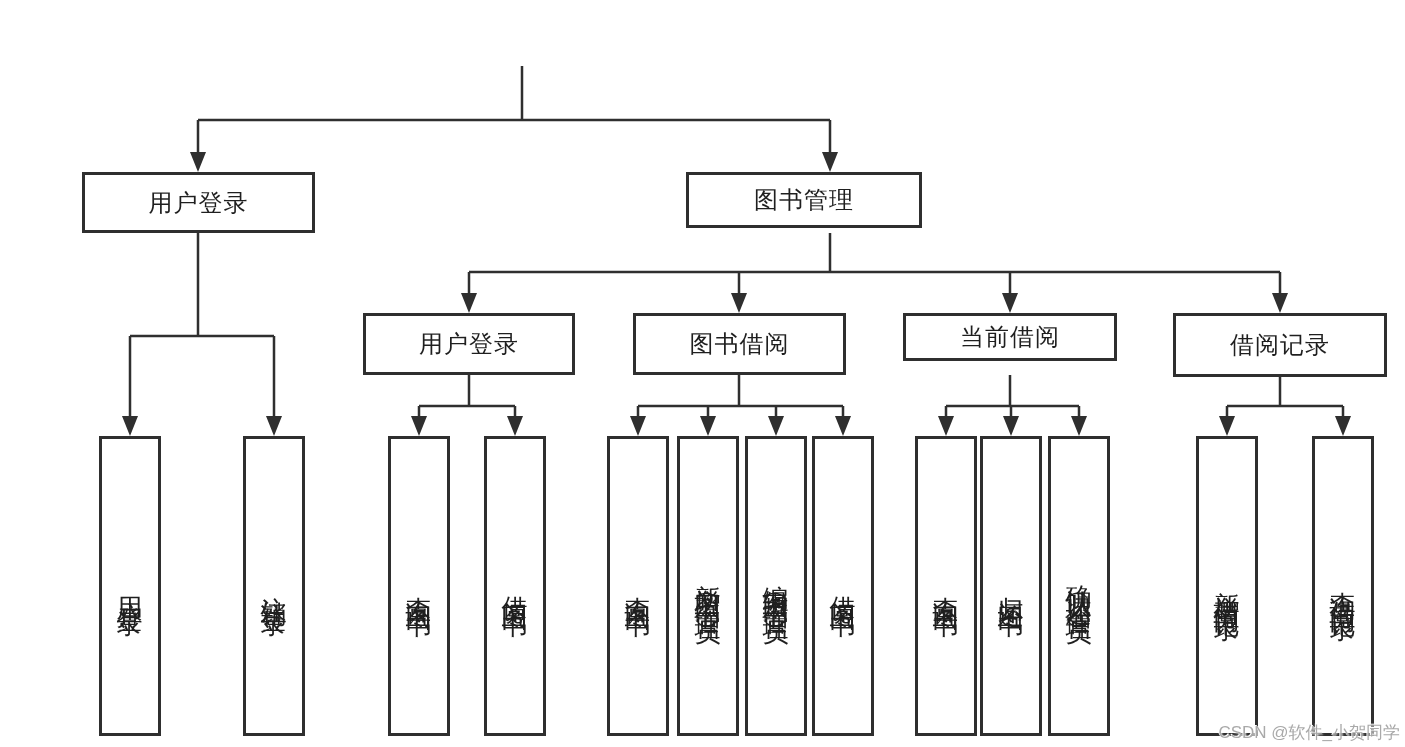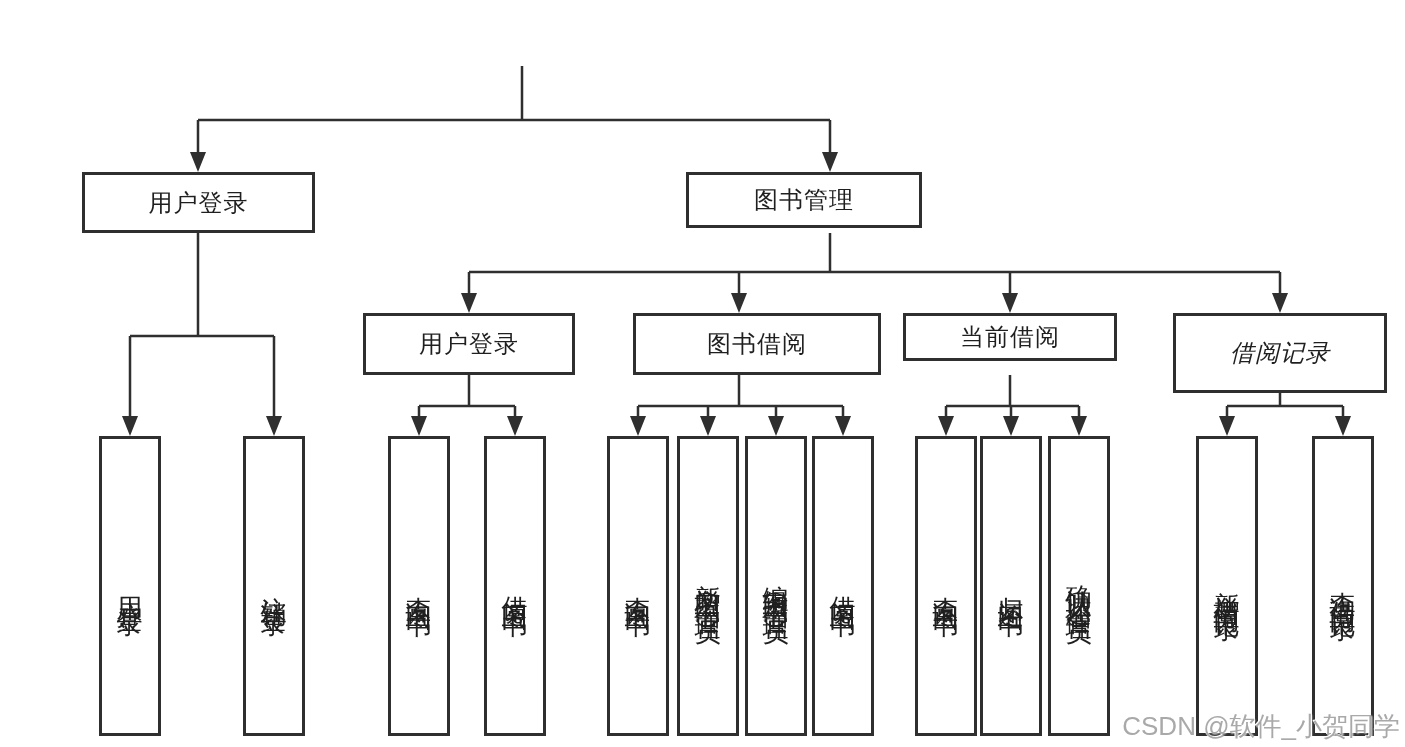--- a/index.html
+++ b/index.html
@@ -41,21 +41,21 @@
     font-size: 26px;
     letter-spacing: 5px;
     line-height: 1;
     white-space: nowrap;
   }
   .leaf { width: 62px; top: 436px; height: 300px; }
   .watermark {
     position: absolute;
     right: 5px;
     bottom: 3px;
-    font-size: 26px;
+    font-size: 17px;
     color: #a9a9a9;
     text-shadow: -1px -1px 0 #ffffff, 1px 1px 2px #ffffff;
     z-index: 5;
     white-space: nowrap;
   }
 </style>
 </head>
 <body>
 
 <div id="canvas">
@@ -111,27 +111,27 @@
   <div class="box" style="left:82px; top:172px; width:233px; height:61px;">
     <span class="h-label">用户登录</span>
   </div>
   <div class="box" style="left:686px; top:172px; width:236px; height:56px;">
     <span class="h-label">图书管理</span>
   </div>
 
   <div class="box" style="left:363px; top:313px; width:212px; height:62px;">
     <span class="h-label">用户登录</span>
   </div>
-  <div class="box" style="left:633px; top:313px; width:248px; height:62px;">
+  <div class="box" style="left:633px; top:313px; width:213px; height:62px;">
     <span class="h-label">图书借阅</span>
   </div>
   <div class="box" style="left:903px; top:313px; width:214px; height:48px;">
     <span class="h-label">当前借阅</span>
   </div>
-  <div class="box" style="left:1173px; top:313px; width:214px; height:80px;font-style:italic;">
+  <div class="box" style="left:1173px; top:313px; width:214px; height:64px;">
     <span class="h-label">借阅记录</span>
   </div>
 
   <div class="box leaf" style="left:99px;">
     <span class="v-text">用户登录</span>
   </div>
   <div class="box leaf" style="left:243px;">
     <span class="v-text">注销登录</span>
   </div>
 

